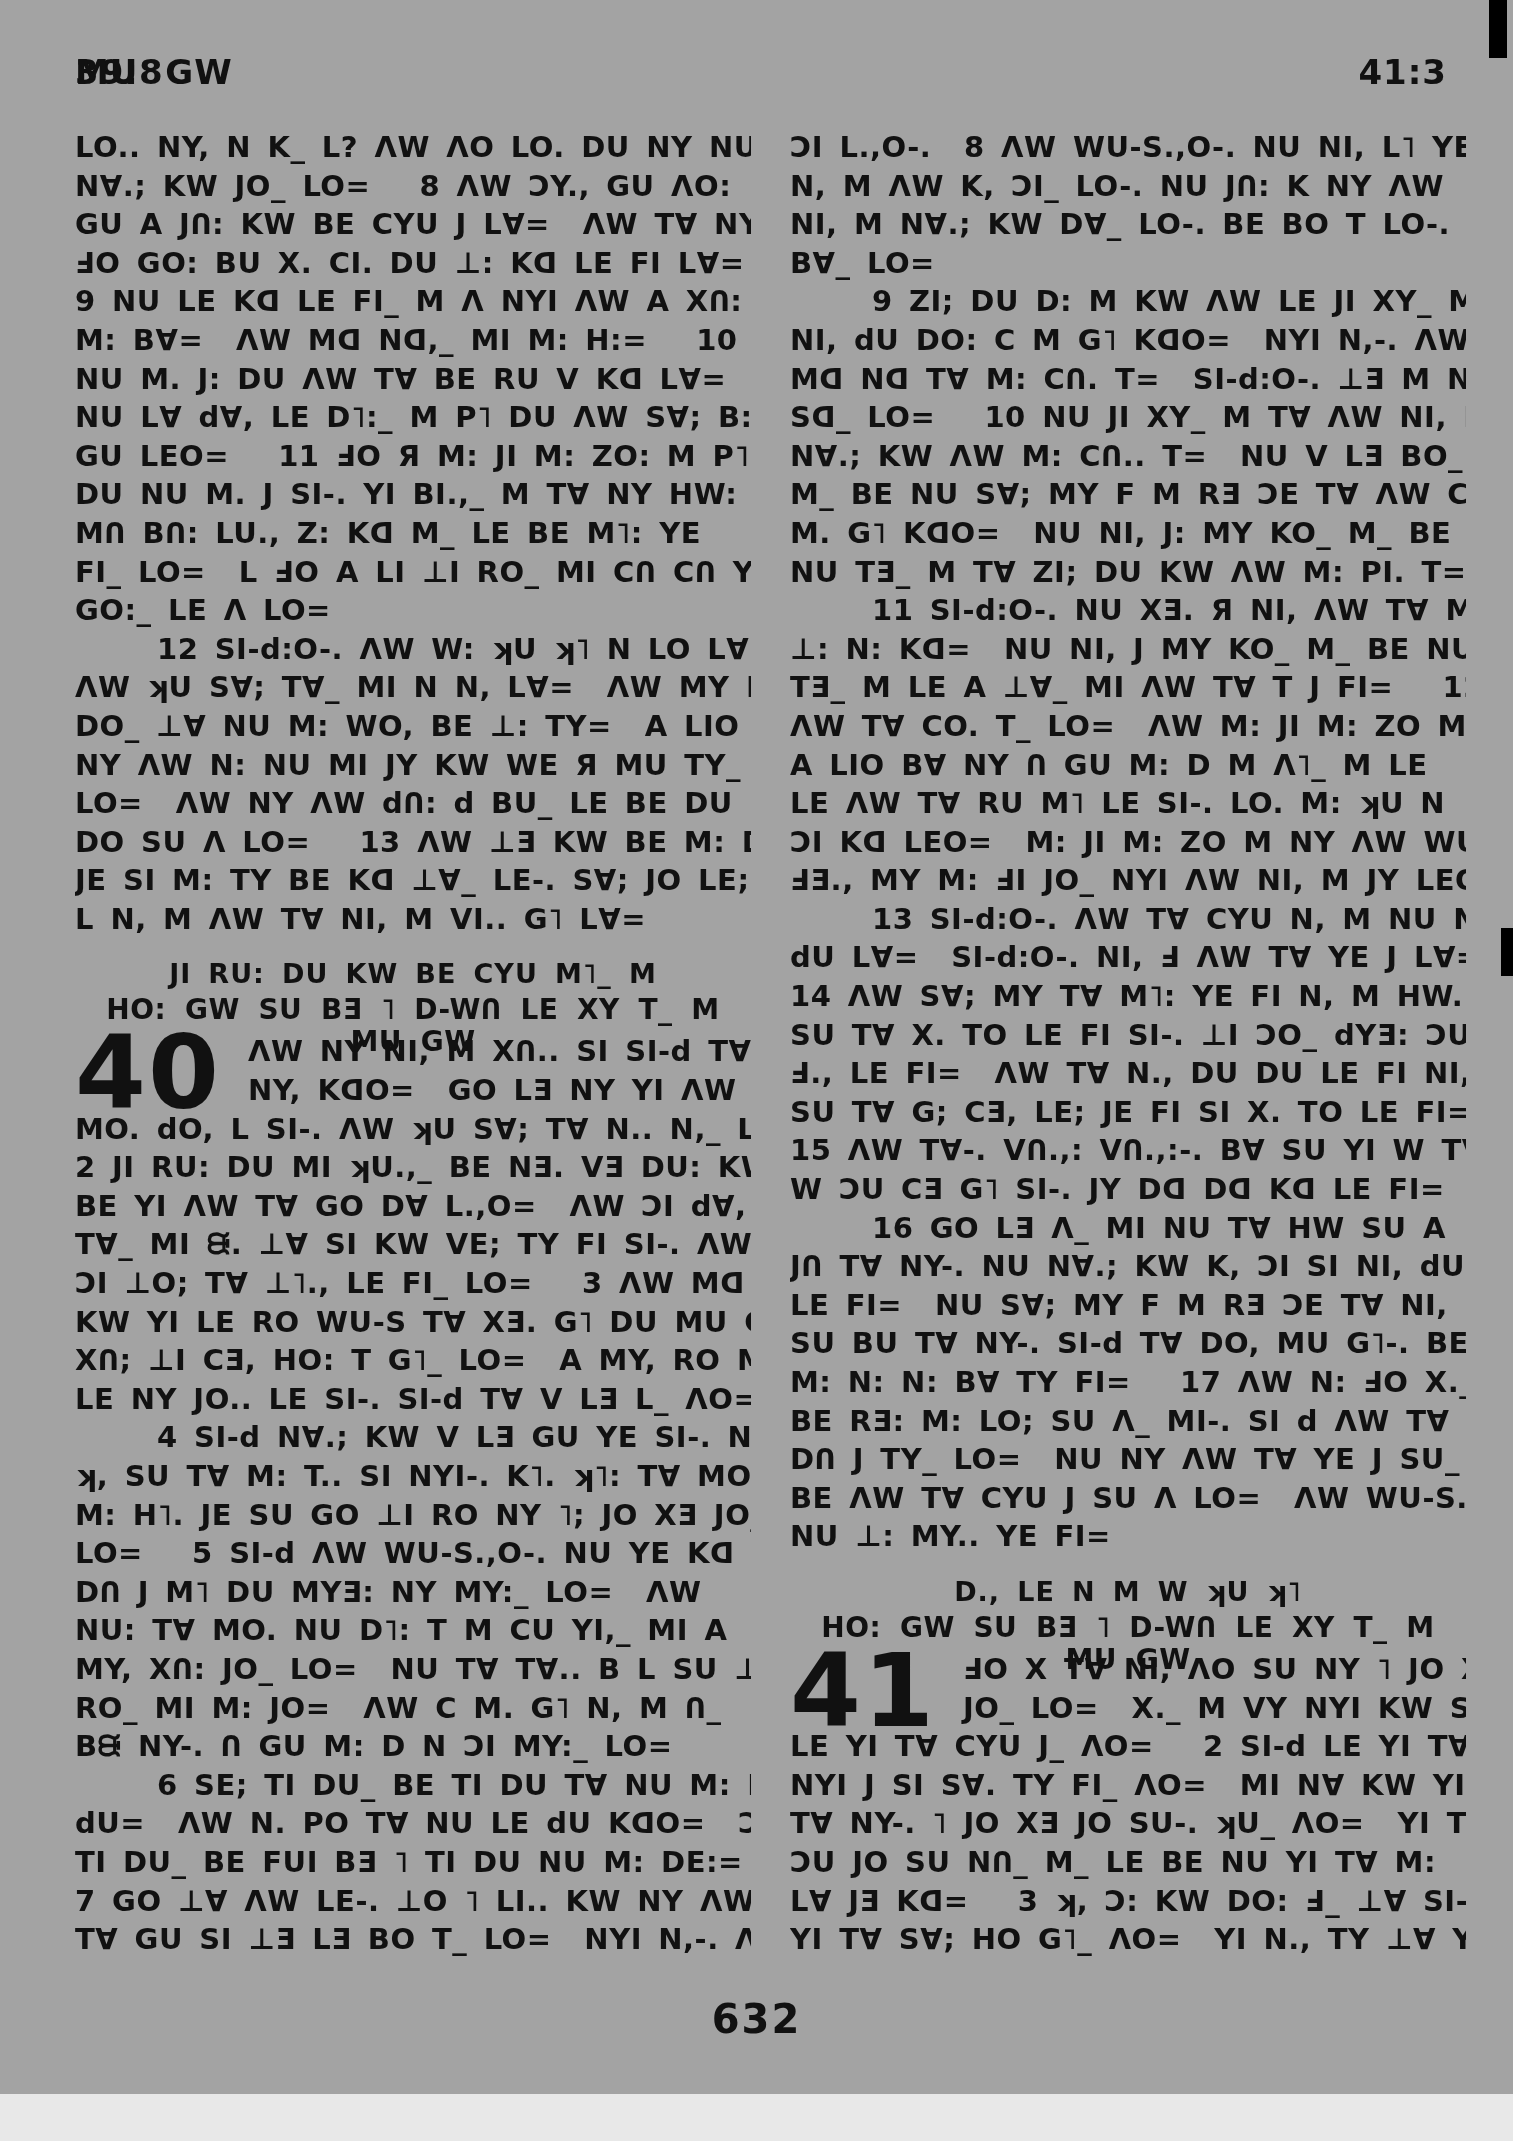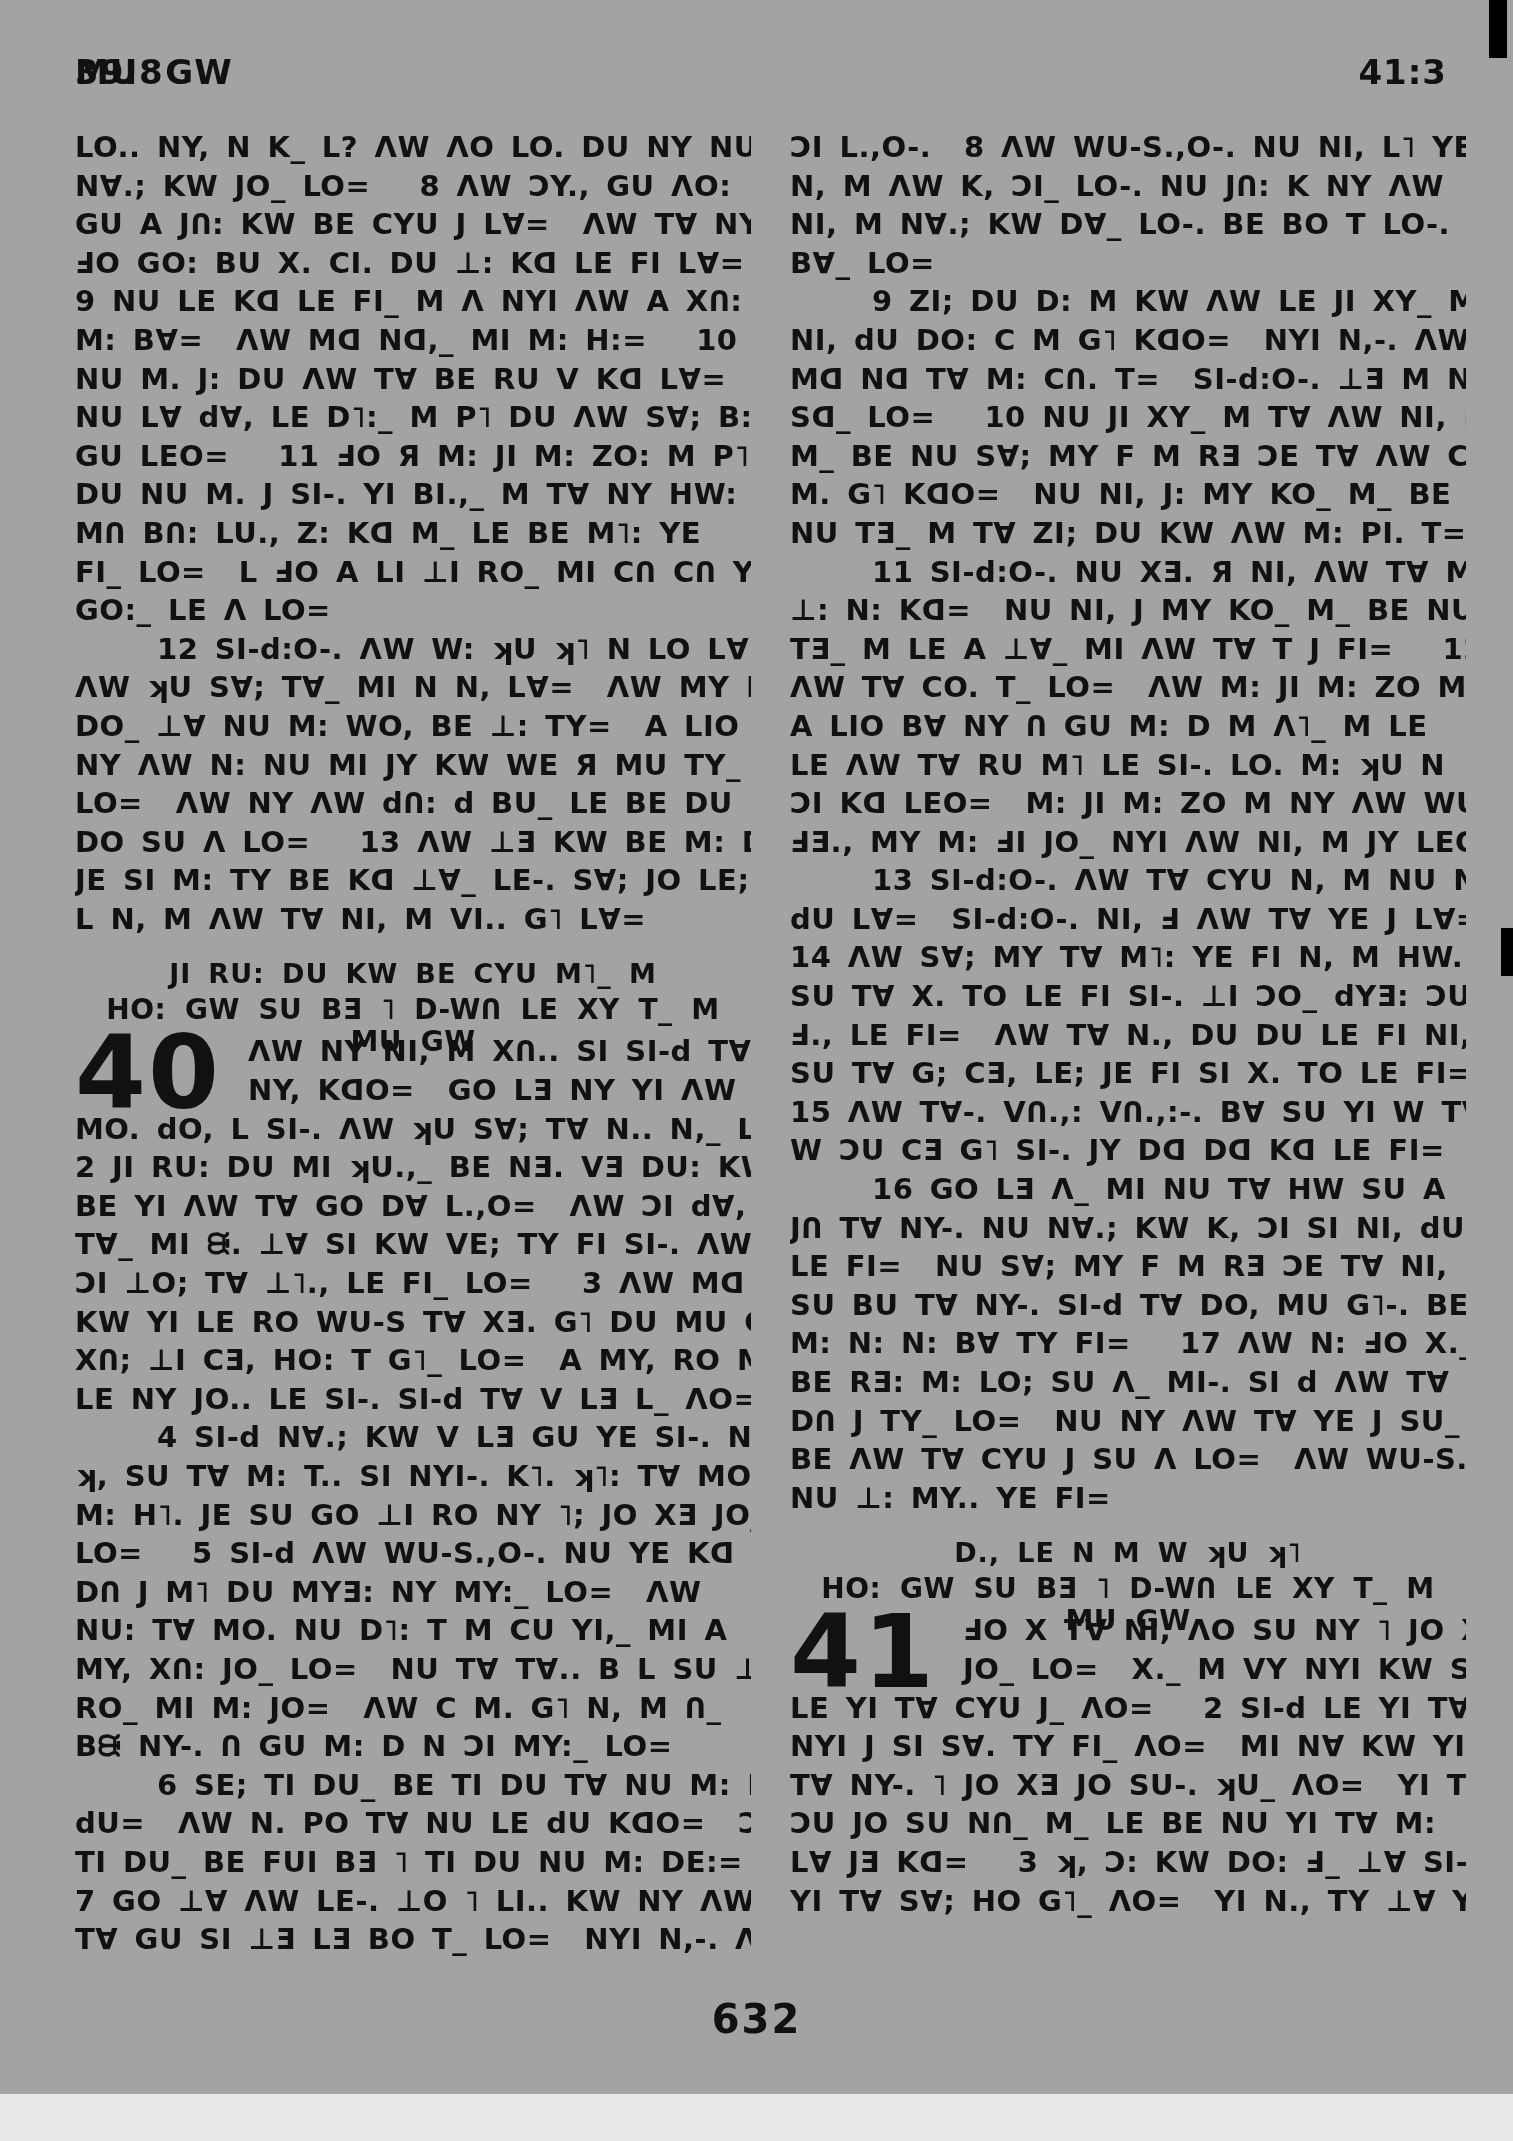--- a/index.html
+++ b/index.html
@@ -125,20 +125,21 @@
   <div class="col col-right">
     <div>
         <div class="tl">ƆI L.,O-.  8 ΛW WU-S.,O-. NU NI, L˥ YE</div>
         <div class="tl">N, M ΛW K, ƆI_ LO-. NU JՈ: K NY ΛW</div>
         <div class="tl">NI, M N∀.; KW D∀_ LO-. BE BO T LO-.</div>
         <div class="tl">B∀_ LO=</div>
         <div class="tl">     9 ZI; DU D: M KW ΛW LE JI XY_ M</div>
         <div class="tl">NI, dU DO: C M G˥ KᗡO=  NYI N,-. ΛW</div>
         <div class="tl">Mᗡ Nᗡ T∀ M: CՈ. T=  SI-d:O-. ⊥Ǝ M NU</div>
         <div class="tl">Sᗡ_ LO=   10 NU JI XY_ M T∀ ΛW NI, M</div>
+        <div class="tl">N∀.; KW ΛW M: CՈ.. T=  NU V LƎ BO_</div>
         <div class="tl">M_ BE NU S∀; MY F M RƎ ƆE T∀ ΛW C</div>
         <div class="tl">M. G˥ KᗡO=  NU NI, J: MY KO_ M_ BE</div>
         <div class="tl">NU TƎ_ M T∀ ZI; DU KW ΛW M: PI. T=</div>
         <div class="tl">     11 SI-d:O-. NU XƎ. Я NI, ΛW T∀ MO.</div>
         <div class="tl">⊥: N: Kᗡ=  NU NI, J MY KO_ M_ BE NU</div>
         <div class="tl">TƎ_ M LE A ⊥∀_ MI ΛW T∀ T J FI=   12</div>
         <div class="tl">ΛW T∀ CO. T_ LO=  ΛW M: JI M: ZO M</div>
         <div class="tl">A LIO B∀ NY Ո GU M: D M Λ˥_ M LE</div>
         <div class="tl">LE ΛW T∀ RU M˥ LE SI-. LO. M: ʞU N</div>
         <div class="tl">ƆI Kᗡ LEO=  M: JI M: ZO M NY ΛW WU.</div>

